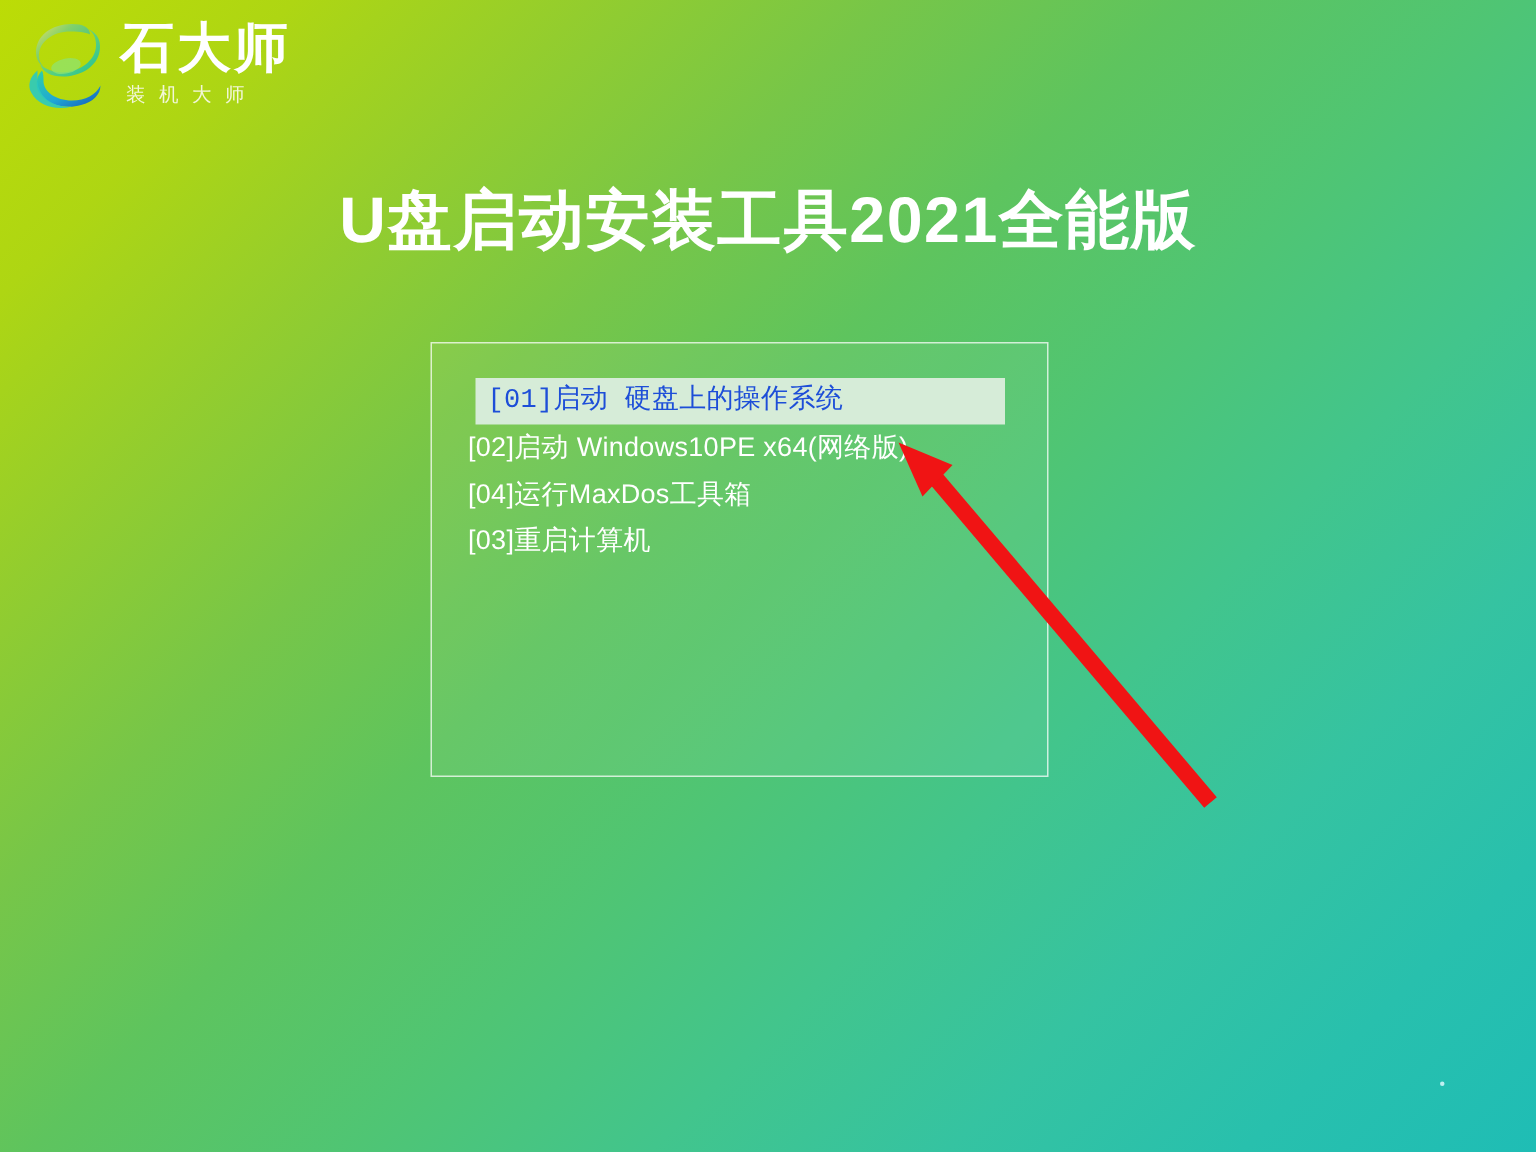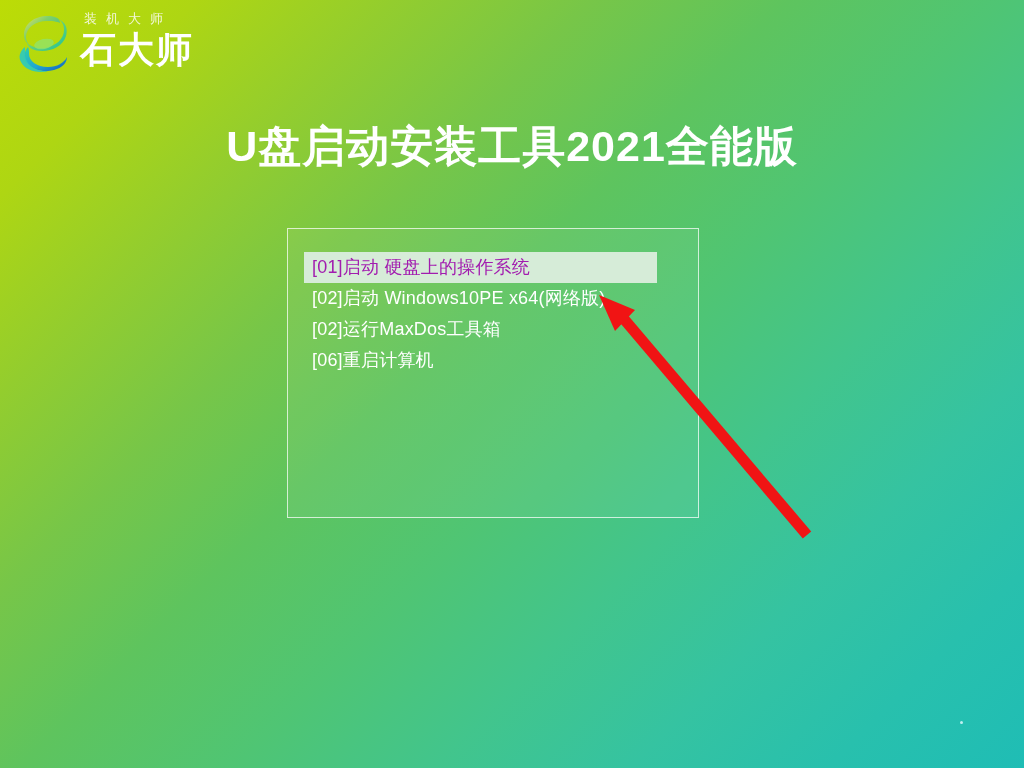--- a/index.html
+++ b/index.html
@@ -112,24 +112,25 @@
     font-size: 18px;
     color: #ffffff;
     white-space: nowrap;
     letter-spacing: 0.2px;
   }
   .menu-item.first {
     margin-top: 23px;
   }
   .menu-item.selected {
     background: #d6ecd8;
-    color: #a21caf;
+    color: #1d4ed8;
     width: 345px;
-    margin-left: 16px;
+    margin-left: 29px;
     margin-right: 0;
+    font-family: Liberation Mono, monospace;
   }
 
   
   #arrow-annotation {
     position: absolute;
     left: 585px;
     top: 282px;
     width: 240px;
     height: 265px;
     pointer-events: none;
@@ -174,40 +175,40 @@
                  C16 34 12 30 12 24 C12 15 21 8 33 8 C40 8 45 9 46 10 Z" fill="url(#lgTop)" opacity="0.95"></path>
         <path d="M44 6 C52 9 54 16 52 23 C49 33 38 38 28 38 C20 38 14 35 13 30
                  C17 34 24 36 31 35 C42 33 50 26 50 17 C50 12 48 8 44 6 Z" fill="url(#lgMid)" opacity="0.95"></path>
         <path d="M14 34 C10 38 9 45 13 50 C18 57 30 60 40 57 C48 55 53 50 53 44
                  C50 50 43 54 34 54 C23 54 15 48 15 41 C15 38 15 36 14 34 Z" fill="url(#lgBot)"></path>
         <path d="M11 40 C11 52 22 59 34 58 C23 61 11 57 7 49 C4 44 6 38 11 34 Z" fill="#2bc9bf" opacity="0.9"></path>
         <ellipse cx="30" cy="31" rx="10" ry="5" fill="#8fe36f" opacity="0.75" transform="rotate(-12 30 31)"></ellipse>
       </svg>
     </div>
     <div id="logo-text-block">
+      <div id="logo-title">石大师</div>
       <div id="logo-sub">装机大师</div>
-      <div id="logo-title">石大师</div>
     </div>
   </div>
 
   <div id="main-title">U盘启动安装工具2021全能版</div>
 
   <div id="menu-box">
     <div id="menu-list">
       <div class="menu-item first selected">
         <span>[01]启动 硬盘上的操作系统</span>
       </div>
       <div class="menu-item">
         <span>[02]启动 Windows10PE x64(网络版)</span>
       </div>
       <div class="menu-item">
-        <span>[02]运行MaxDos工具箱</span>
+        <span>[04]运行MaxDos工具箱</span>
       </div>
       <div class="menu-item">
-        <span>[06]重启计算机</span>
+        <span>[03]重启计算机</span>
       </div>
     </div>
   </div>
 
   <div id="arrow-annotation">
     <svg width="240" height="265" viewBox="0 0 240 265" aria-hidden="true">
       <line x1="222" y1="253" x2="33" y2="30" stroke="#f01414" stroke-width="11" stroke-linecap="butt"></line>
       <polygon points="14,13 50,28 30,49" fill="#f01414"></polygon>
     </svg>
   </div>

